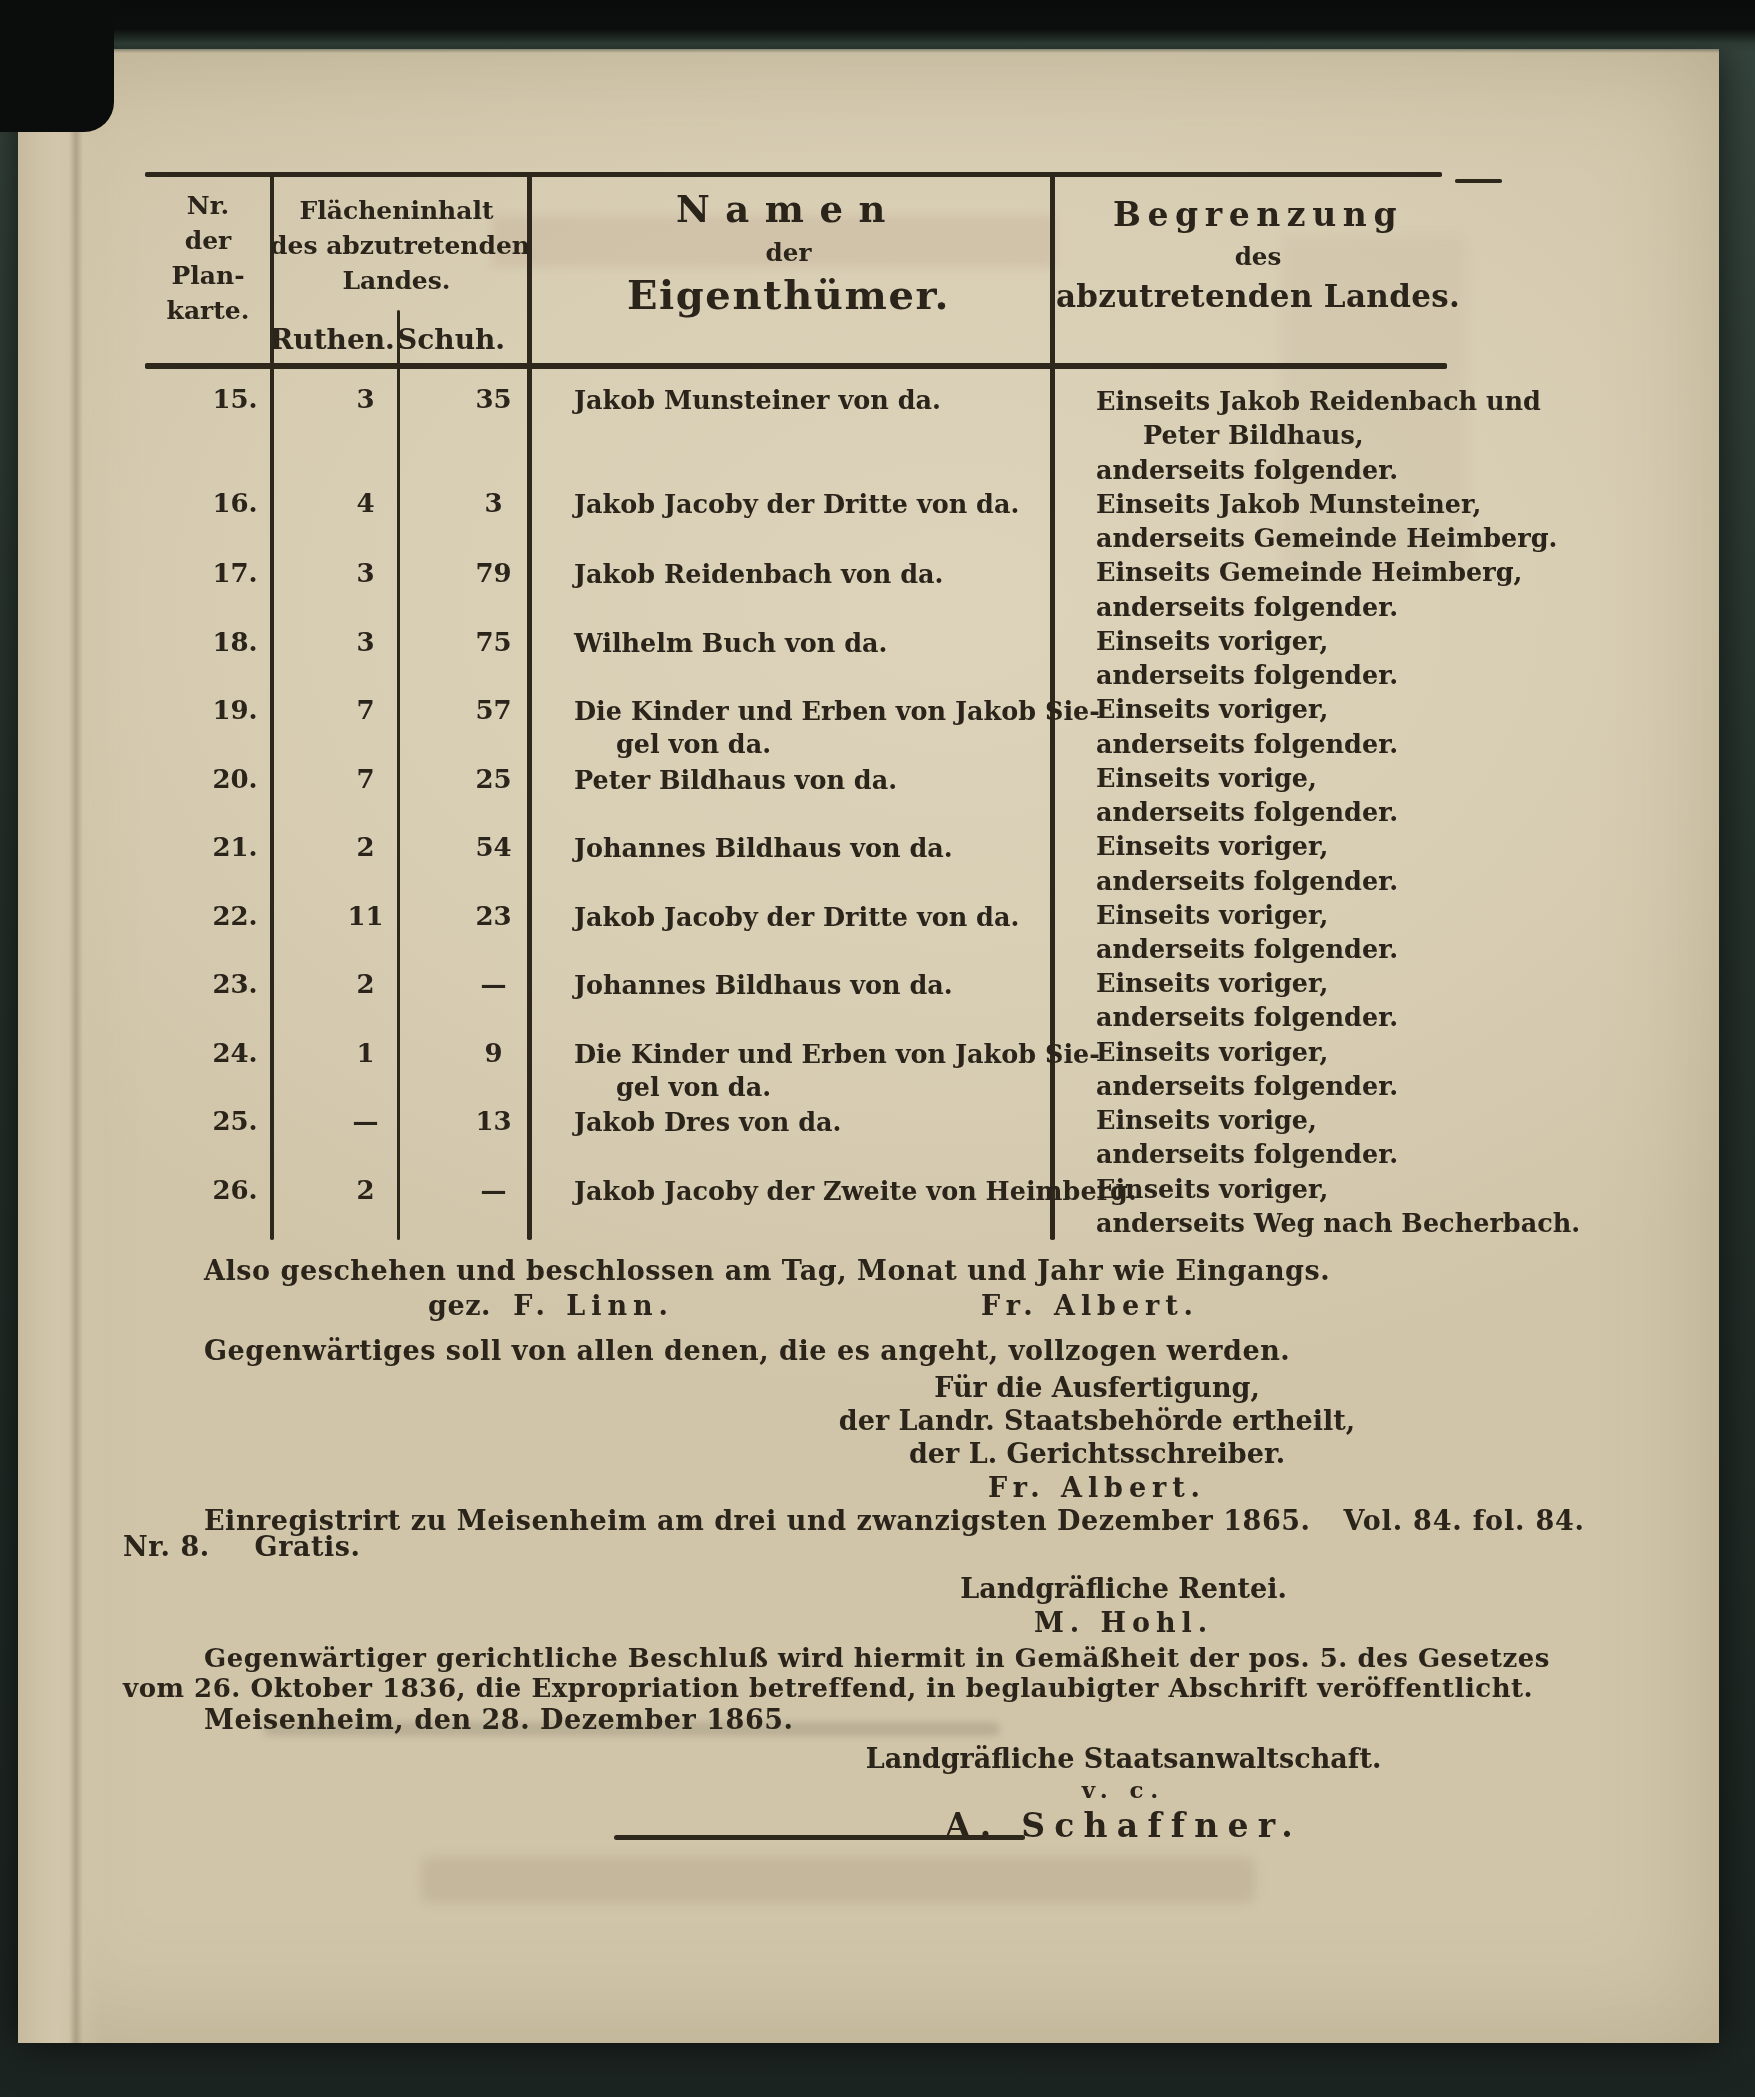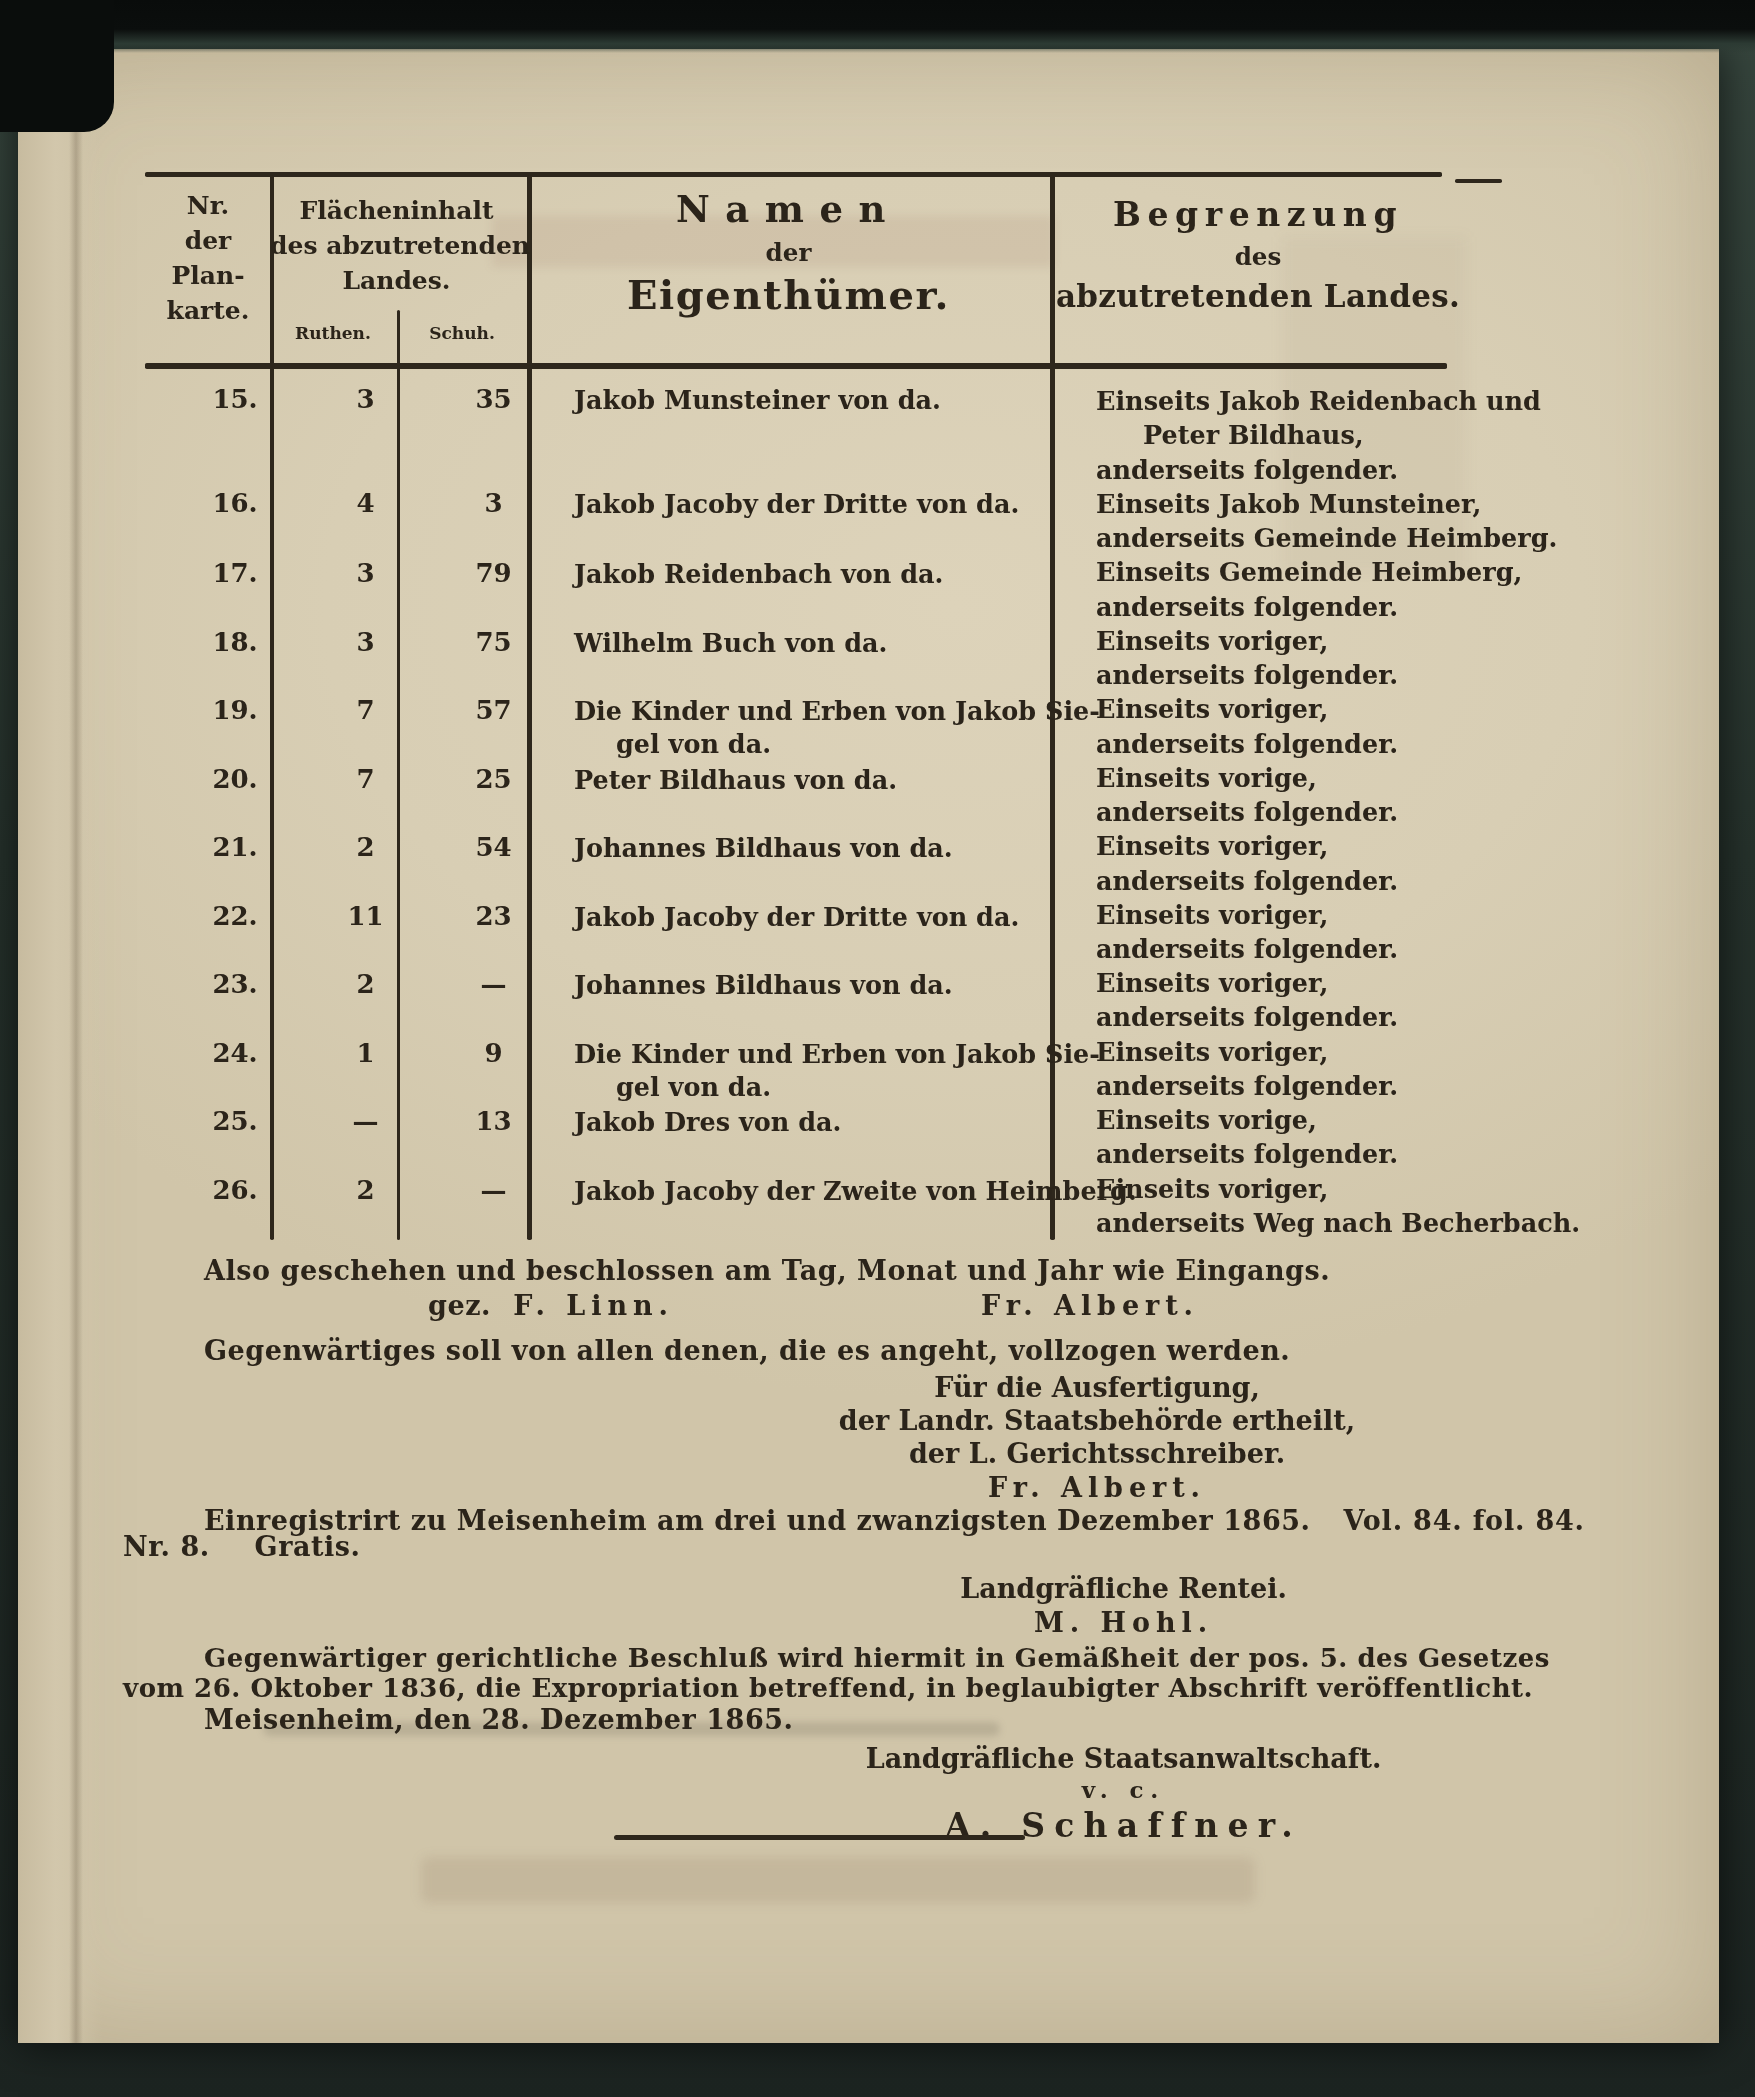--- a/index.html
+++ b/index.html
@@ -39,21 +39,21 @@
   .content{
     position:absolute;left:-17.6px;top:-49px;width:1756px;height:2098px;z-index:1;
     color:#2b241a;font-weight:bold;
   }
   .rule,.vline{position:absolute;background:#2e271c;border-radius:1.8px;}
   .smudge{position:absolute;pointer-events:none;}
 
   
   .hblock{position:absolute;text-align:center;}
   .h-small{font-size:25px;line-height:35px;white-space:nowrap;}
-  .h-sub{position:absolute;font-size:17px;text-align:center;white-space:nowrap;}
+  .h-sub{position:absolute;font-size:28px;text-align:left;white-space:nowrap;}
   .h-big1{font-size:37px;letter-spacing:.42em;white-space:nowrap;line-height:47px;}
   .h-der{font-size:24.6px;line-height:39px;}
   .h-big2{font-size:40px;letter-spacing:.04em;white-space:nowrap;line-height:46px;}
   .h-big3{font-size:33px;letter-spacing:.2em;white-space:nowrap;line-height:44px;}
   .h-big4{font-size:31px;letter-spacing:.01em;white-space:nowrap;line-height:40px;}
 
   
   .tbody,.begcol{position:absolute;left:0;top:0;width:1756px;height:2098px;pointer-events:none;margin-left:32px;}
   .cell{position:absolute;font-size:26px;white-space:nowrap;}
   .cell.name{font-size:25.5px;line-height:33px;}

